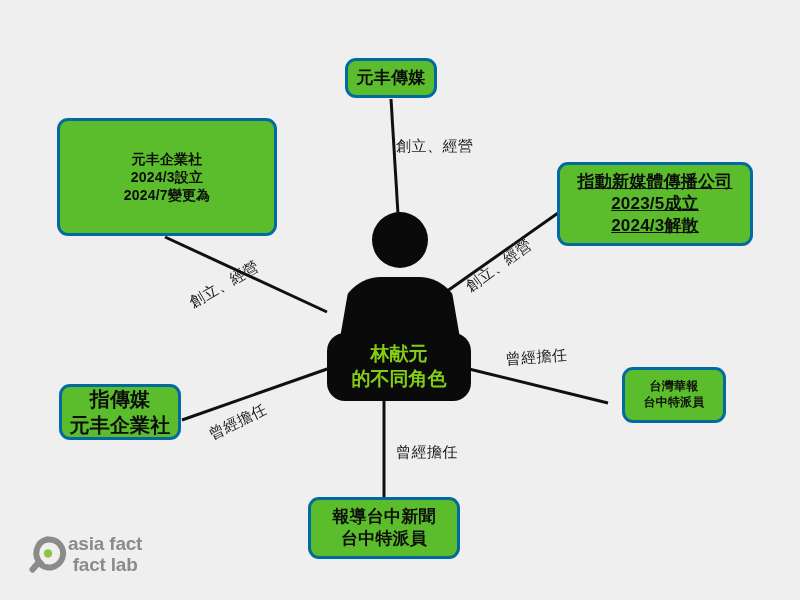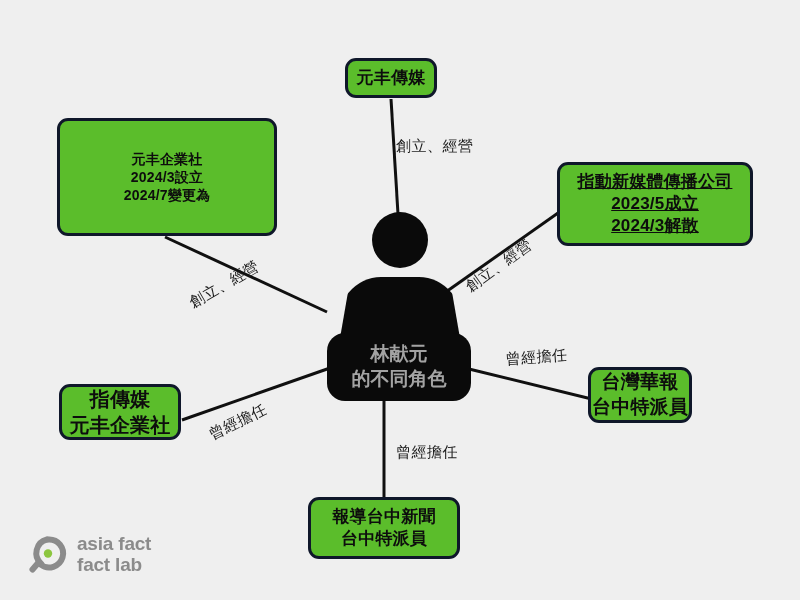--- a/index.html
+++ b/index.html
@@ -45,50 +45,50 @@
     width: 130px;
     height: 90px;
     background: #0a0a0a;
     border-radius: 46px 46px 10px 10px / 54px 54px 10px 10px;
     clip-path: polygon(12% 0%, 88% 0%, 100% 100%, 0% 100%);
   }
   .node {
     position: absolute;
     box-sizing: border-box;
     background: #5bbd2b;
-    border: 3px solid #0f172a;
+    border: 3px solid #0369a1;
     border-radius: 11px;
     color: #0d0d0d;
     font-weight: bold;
     text-align: center;
     display: flex;
     flex-direction: column;
     justify-content: center;
     align-items: center;
     line-height: 1.30;
     letter-spacing: 0.2px;
   }
   .node .line { display: block; white-space: nowrap; }
 
   #node-yuanfeng-media { left: 345px; top: 58px;  width: 92px;  height: 40px; font-size: 17px; }
   #node-yuanfeng-enterprise { left: 57px; top: 118px; width: 220px; height: 118px; font-size: 14px; }
   #node-zhidong-company { left: 557px; top: 162px; width: 196px; height: 84px; font-size: 17px; text-decoration: underline; }
-  #node-taiwan-huabao { left: 588px; top: 367px; width: 104px; height: 56px; font-size: 19px; }
+  #node-taiwan-huabao { left: 622px; top: 367px; width: 104px; height: 56px; font-size: 12px; }
   #node-zhi-media { left: 59px;  top: 384px; width: 122px; height: 56px; font-size: 20px; }
   #node-taiwan-daobao { left: 308px; top: 497px; width: 152px; height: 62px; font-size: 17px; }
 
   #node-center {
     position: absolute;
     left: 327px;
     top: 333px;
     width: 144px;
     height: 68px;
     background: #0a0a0a;
     border-radius: 18px;
-    color: #a3a3a3;
+    color: #84cc16;
     font-weight: bold;
     font-size: 19px;
     line-height: 1.30;
     display: flex;
     flex-direction: column;
     justify-content: center;
     align-items: center;
     text-align: center;
   }
   #node-center .line { display: block; white-space: nowrap; }
@@ -107,21 +107,21 @@
   #label-left     { left: 206px; top: 427px; transform: rotate(-26deg); }
   #label-right    { left: 505px; top: 350px; transform: rotate(-4deg); }
   #label-bottom   { left: 396px; top: 443px; }
 
   #logo {
     position: absolute;
     left: 28px;
     top: 533px;
     display: flex;
     align-items: center;
-    gap: 9px;
+    text-align: center;
   }
   #logo .logo-text {
     color: #8b8b8b;
     font-size: 19px;
     line-height: 1.12;
     font-weight: bold;
     letter-spacing: -0.2px;
   }
   #logo .logo-text span { display: block; }
 </style>

